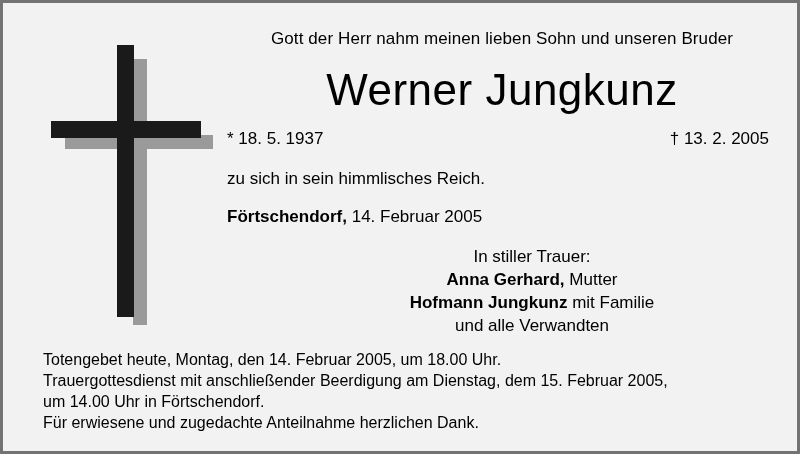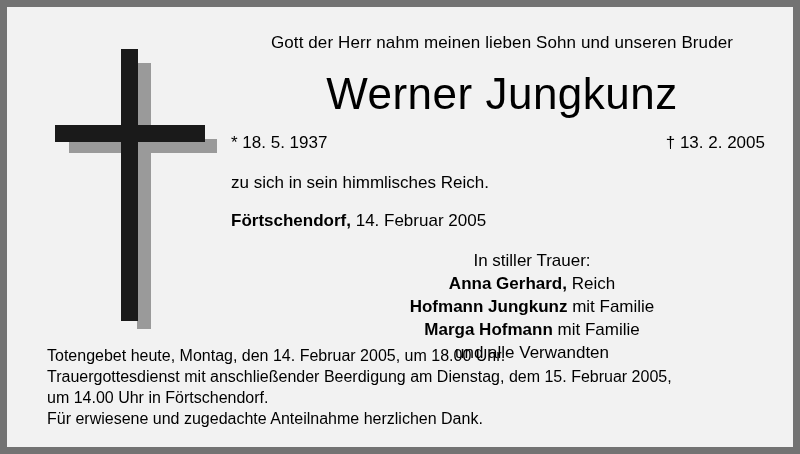--- a/index.html
+++ b/index.html
@@ -12,21 +12,21 @@
     height: 454px;
     font-family: "Liberation Sans", sans-serif;
     color: #000000;
     overflow: hidden;
   }
   .notice {
     position: relative;
     box-sizing: border-box;
     width: 800px;
     height: 454px;
-    border: 7px solid #737373;
+    border: 3px solid #737373;
     background: #f2f2f2;
     padding: 0;
   }
 
   
   .cross-area {
     position: absolute;
     left: 18px;
     top: 22px;
     width: 190px;
@@ -168,23 +168,22 @@
       <span class="date-birth">* 18. 5. 1937</span>
       <span class="date-death">† 13. 2. 2005</span>
     </div>
 
     <div class="reich">zu sich in sein himmlisches Reich.</div>
 
     <div class="place-line"><span class="bold">Förtschendorf,</span><span> 14. Februar 2005</span></div>
 
     <div class="mourners">
       <span class="head">In stiller Trauer:</span>
-      <span class="row"><span class="nm">Anna Gerhard,</span><span> Reich</span></span>
+      <span class="row"><span class="nm">Anna Gerhard,</span><span> Mutter</span></span>
       <span class="row"><span class="nm">Hofmann Jungkunz</span><span> mit Familie</span></span>
-      <span class="row"><span class="nm">Marga Hofmann</span><span> mit Familie</span></span>
       <span class="row">und alle Verwandten</span>
     </div>
 
   </div>
 
   <div class="footer">
     <div>Totengebet heute, Montag, den 14. Februar 2005, um 18.00 Uhr.</div>
     <div>Trauergottesdienst mit anschließender Beerdigung am Dienstag, dem 15. Februar 2005,</div>
     <div>um 14.00 Uhr in Förtschendorf.</div>
     <div>Für erwiesene und zugedachte Anteilnahme herzlichen Dank.</div>

